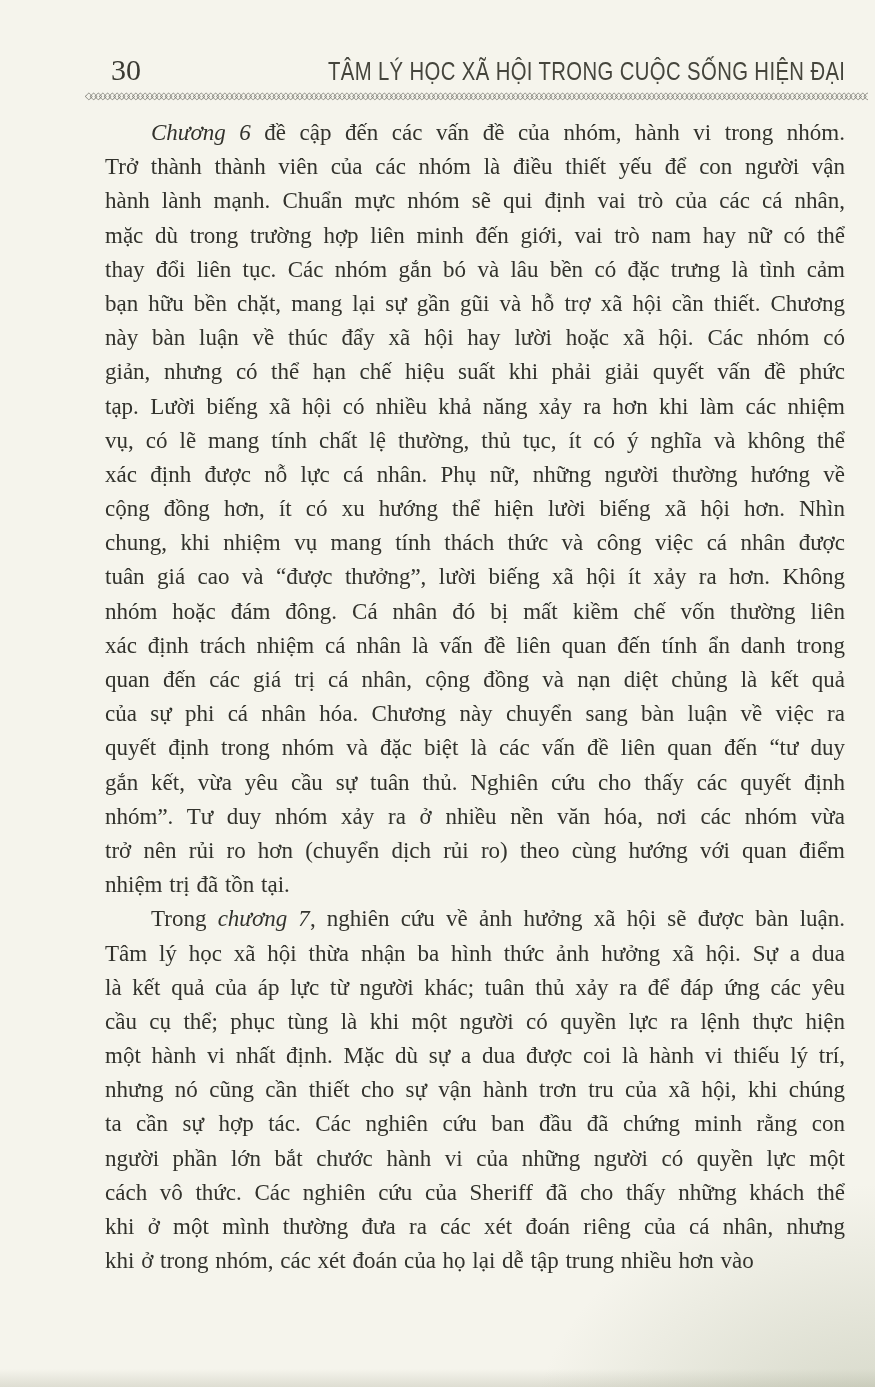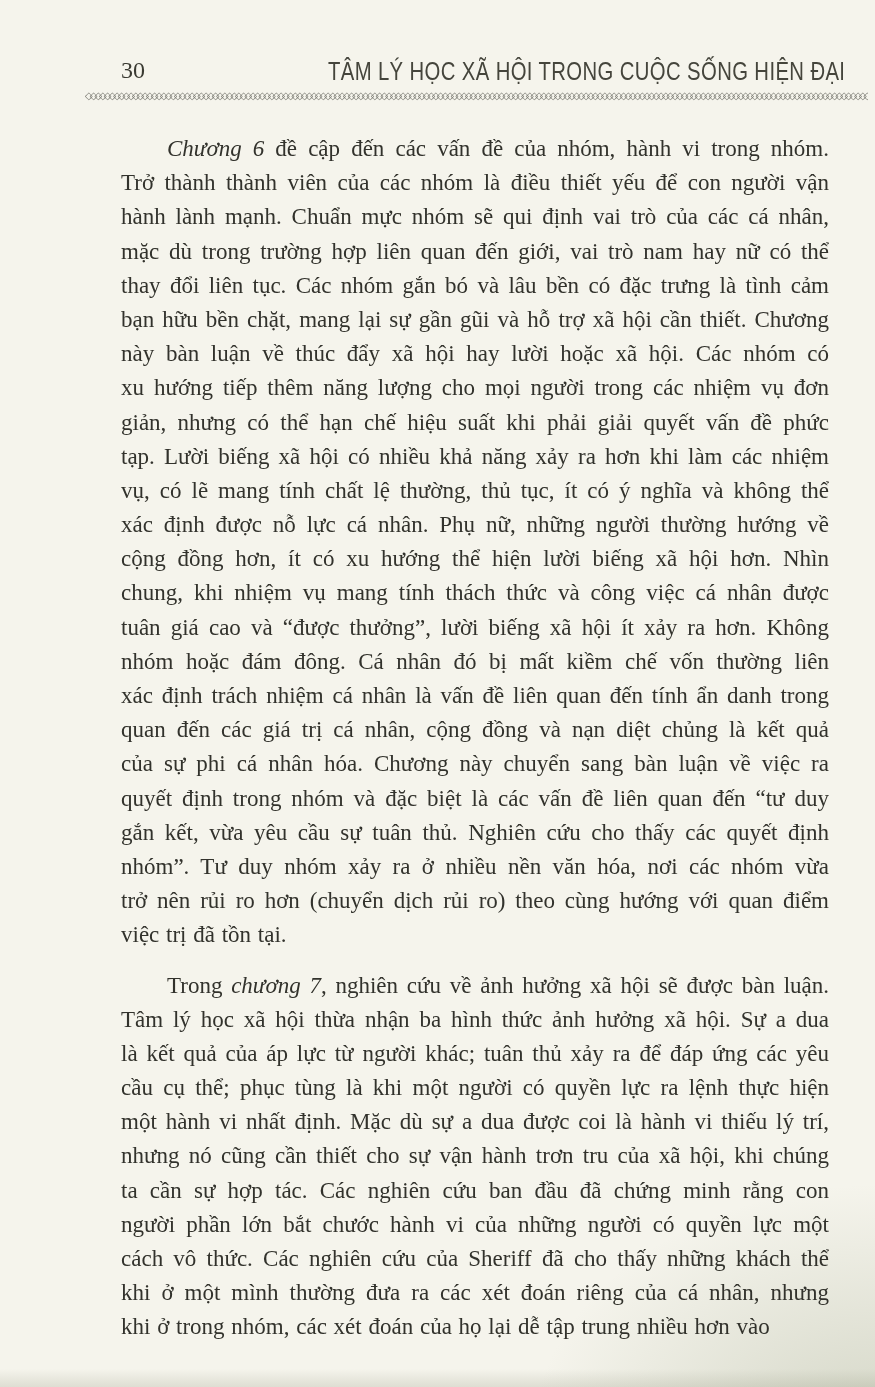--- a/index.html
+++ b/index.html
@@ -10,24 +10,23 @@
     background-color:#f5f4ec;
     background-image:
       radial-gradient(ellipse 520px 380px at 101% 104%, rgba(158,166,138,0.40), rgba(158,166,138,0) 68%),
       linear-gradient(to top, rgba(130,132,108,0.20), rgba(130,132,108,0) 18px);
     overflow:hidden;
     font-family:"Liberation Serif", serif;
     color:#32322c;
   }
   .page-number{
     position:absolute;left:111px;top:54px;
-    font-size:24px;line-height:32px;
+    font-size:30px;line-height:32px;
     color:#3a3a32;
     font-family:"Liberation Serif", serif;
-    margin-left:10px;
   }
   .running-title{
     position:absolute;right:30px;top:56px;
     font-family:"Liberation Sans", sans-serif;
     font-size:26px;line-height:30px;font-weight:400;
     letter-spacing:0.5px;
     color:#45453c;
     white-space:nowrap;
     transform:scaleX(0.78);
     transform-origin:right bottom;
@@ -40,21 +39,21 @@
     letter-spacing:-3px;
     color:#72726a;
     white-space:nowrap;
     user-select:none;
   }
   .body-text{
     position:absolute;left:105px;top:116px;width:740px;
     font-size:23px;line-height:34.2px;
     word-spacing:1px;
   }
-  .para{margin:16px;padding:0;}
+  .para{margin:0;padding:0;}
   .line{
     text-align:justify;
     text-align-last:justify;
     height:34.2px;
     white-space:normal;
   }
   .line.first{text-indent:46px;}
   .line.plast{text-align-last:left;}
   .line em{font-style:italic;font-weight:inherit;}
 </style>
@@ -66,41 +65,40 @@
 
   <div class="running-title">TÂM LÝ HỌC XÃ HỘI TRONG CUỘC SỐNG HIỆN ĐẠI</div>
 
   <div class="chain-divider">◇◇◇◇◇◇◇◇◇◇◇◇◇◇◇◇◇◇◇◇◇◇◇◇◇◇◇◇◇◇◇◇◇◇◇◇◇◇◇◇◇◇◇◇◇◇◇◇◇◇◇◇◇◇◇◇◇◇◇◇◇◇◇◇◇◇◇◇◇◇◇◇◇◇◇◇◇◇◇◇◇◇◇◇◇◇◇◇◇◇◇◇◇◇◇◇◇◇◇◇◇◇◇◇◇◇◇◇◇◇◇◇◇◇◇◇◇◇◇◇◇◇◇◇◇◇◇◇◇◇◇◇◇◇◇◇◇◇◇◇◇◇◇◇◇◇◇◇◇◇◇◇◇◇◇◇◇◇◇◇◇◇◇◇◇◇◇◇◇◇◇◇◇◇◇◇◇◇◇◇◇◇◇◇◇◇◇◇◇◇◇◇◇◇◇◇◇◇◇◇◇◇◇◇◇◇◇◇◇◇◇◇◇◇◇◇◇◇◇◇</div>
 
   <main class="body-text">
       <div class="para">
         <div class="line first"><em>Chương 6</em><span> đề cập đến các vấn đề của nhóm, hành vi trong nhóm.</span></div>
         <div class="line"><span>Trở thành thành viên của các nhóm là điều thiết yếu để con người vận</span></div>
         <div class="line"><span>hành lành mạnh. Chuẩn mực nhóm sẽ qui định vai trò của các cá nhân,</span></div>
-        <div class="line"><span>mặc dù trong trường hợp liên quan đến giới, vai trò nam hay nữ có thể</span></div>
+        <div class="line"><span>mặc dù trong trường hợp liên minh đến giới, vai trò nam hay nữ có thể</span></div>
         <div class="line"><span>thay đổi liên tục. Các nhóm gắn bó và lâu bền có đặc trưng là tình cảm</span></div>
         <div class="line"><span>bạn hữu bền chặt, mang lại sự gần gũi và hỗ trợ xã hội cần thiết. Chương</span></div>
         <div class="line"><span>này bàn luận về thúc đẩy xã hội hay lười hoặc xã hội. Các nhóm có</span></div>
-        <div class="line"><span>xu hướng tiếp thêm năng lượng cho mọi người trong các nhiệm vụ đơn</span></div>
         <div class="line"><span>giản, nhưng có thể hạn chế hiệu suất khi phải giải quyết vấn đề phức</span></div>
         <div class="line"><span>tạp. Lười biếng xã hội có nhiều khả năng xảy ra hơn khi làm các nhiệm</span></div>
         <div class="line"><span>vụ, có lẽ mang tính chất lệ thường, thủ tục, ít có ý nghĩa và không thể</span></div>
         <div class="line"><span>xác định được nỗ lực cá nhân. Phụ nữ, những người thường hướng về</span></div>
         <div class="line"><span>cộng đồng hơn, ít có xu hướng thể hiện lười biếng xã hội hơn. Nhìn</span></div>
         <div class="line"><span>chung, khi nhiệm vụ mang tính thách thức và công việc cá nhân được</span></div>
         <div class="line"><span>tuân giá cao và “được thưởng”, lười biếng xã hội ít xảy ra hơn. Không</span></div>
         <div class="line"><span>nhóm hoặc đám đông. Cá nhân đó bị mất kiềm chế vốn thường liên</span></div>
         <div class="line"><span>xác định trách nhiệm cá nhân là vấn đề liên quan đến tính ẩn danh trong</span></div>
         <div class="line"><span>quan đến các giá trị cá nhân, cộng đồng và nạn diệt chủng là kết quả</span></div>
         <div class="line"><span>của sự phi cá nhân hóa. Chương này chuyển sang bàn luận về việc ra</span></div>
         <div class="line"><span>quyết định trong nhóm và đặc biệt là các vấn đề liên quan đến “tư duy</span></div>
         <div class="line"><span>gắn kết, vừa yêu cầu sự tuân thủ. Nghiên cứu cho thấy các quyết định</span></div>
         <div class="line"><span>nhóm”. Tư duy nhóm xảy ra ở nhiều nền văn hóa, nơi các nhóm vừa</span></div>
         <div class="line"><span>trở nên rủi ro hơn (chuyển dịch rủi ro) theo cùng hướng với quan điểm</span></div>
-        <div class="line plast"><span>việc trị đã tồn tại.</span></div>
+        <div class="line plast"><span>nhiệm trị đã tồn tại.</span></div>
       </div>
       <div class="para">
         <div class="line first"><span>Trong </span><em>chương 7</em><span>, nghiên cứu về ảnh hưởng xã hội sẽ được bàn luận.</span></div>
         <div class="line"><span>Tâm lý học xã hội thừa nhận ba hình thức ảnh hưởng xã hội. Sự a dua</span></div>
         <div class="line"><span>là kết quả của áp lực từ người khác; tuân thủ xảy ra để đáp ứng các yêu</span></div>
         <div class="line"><span>cầu cụ thể; phục tùng là khi một người có quyền lực ra lệnh thực hiện</span></div>
         <div class="line"><span>một hành vi nhất định. Mặc dù sự a dua được coi là hành vi thiếu lý trí,</span></div>
         <div class="line"><span>nhưng nó cũng cần thiết cho sự vận hành trơn tru của xã hội, khi chúng</span></div>
         <div class="line"><span>ta cần sự hợp tác. Các nghiên cứu ban đầu đã chứng minh rằng con</span></div>
         <div class="line"><span>người phần lớn bắt chước hành vi của những người có quyền lực một</span></div>

